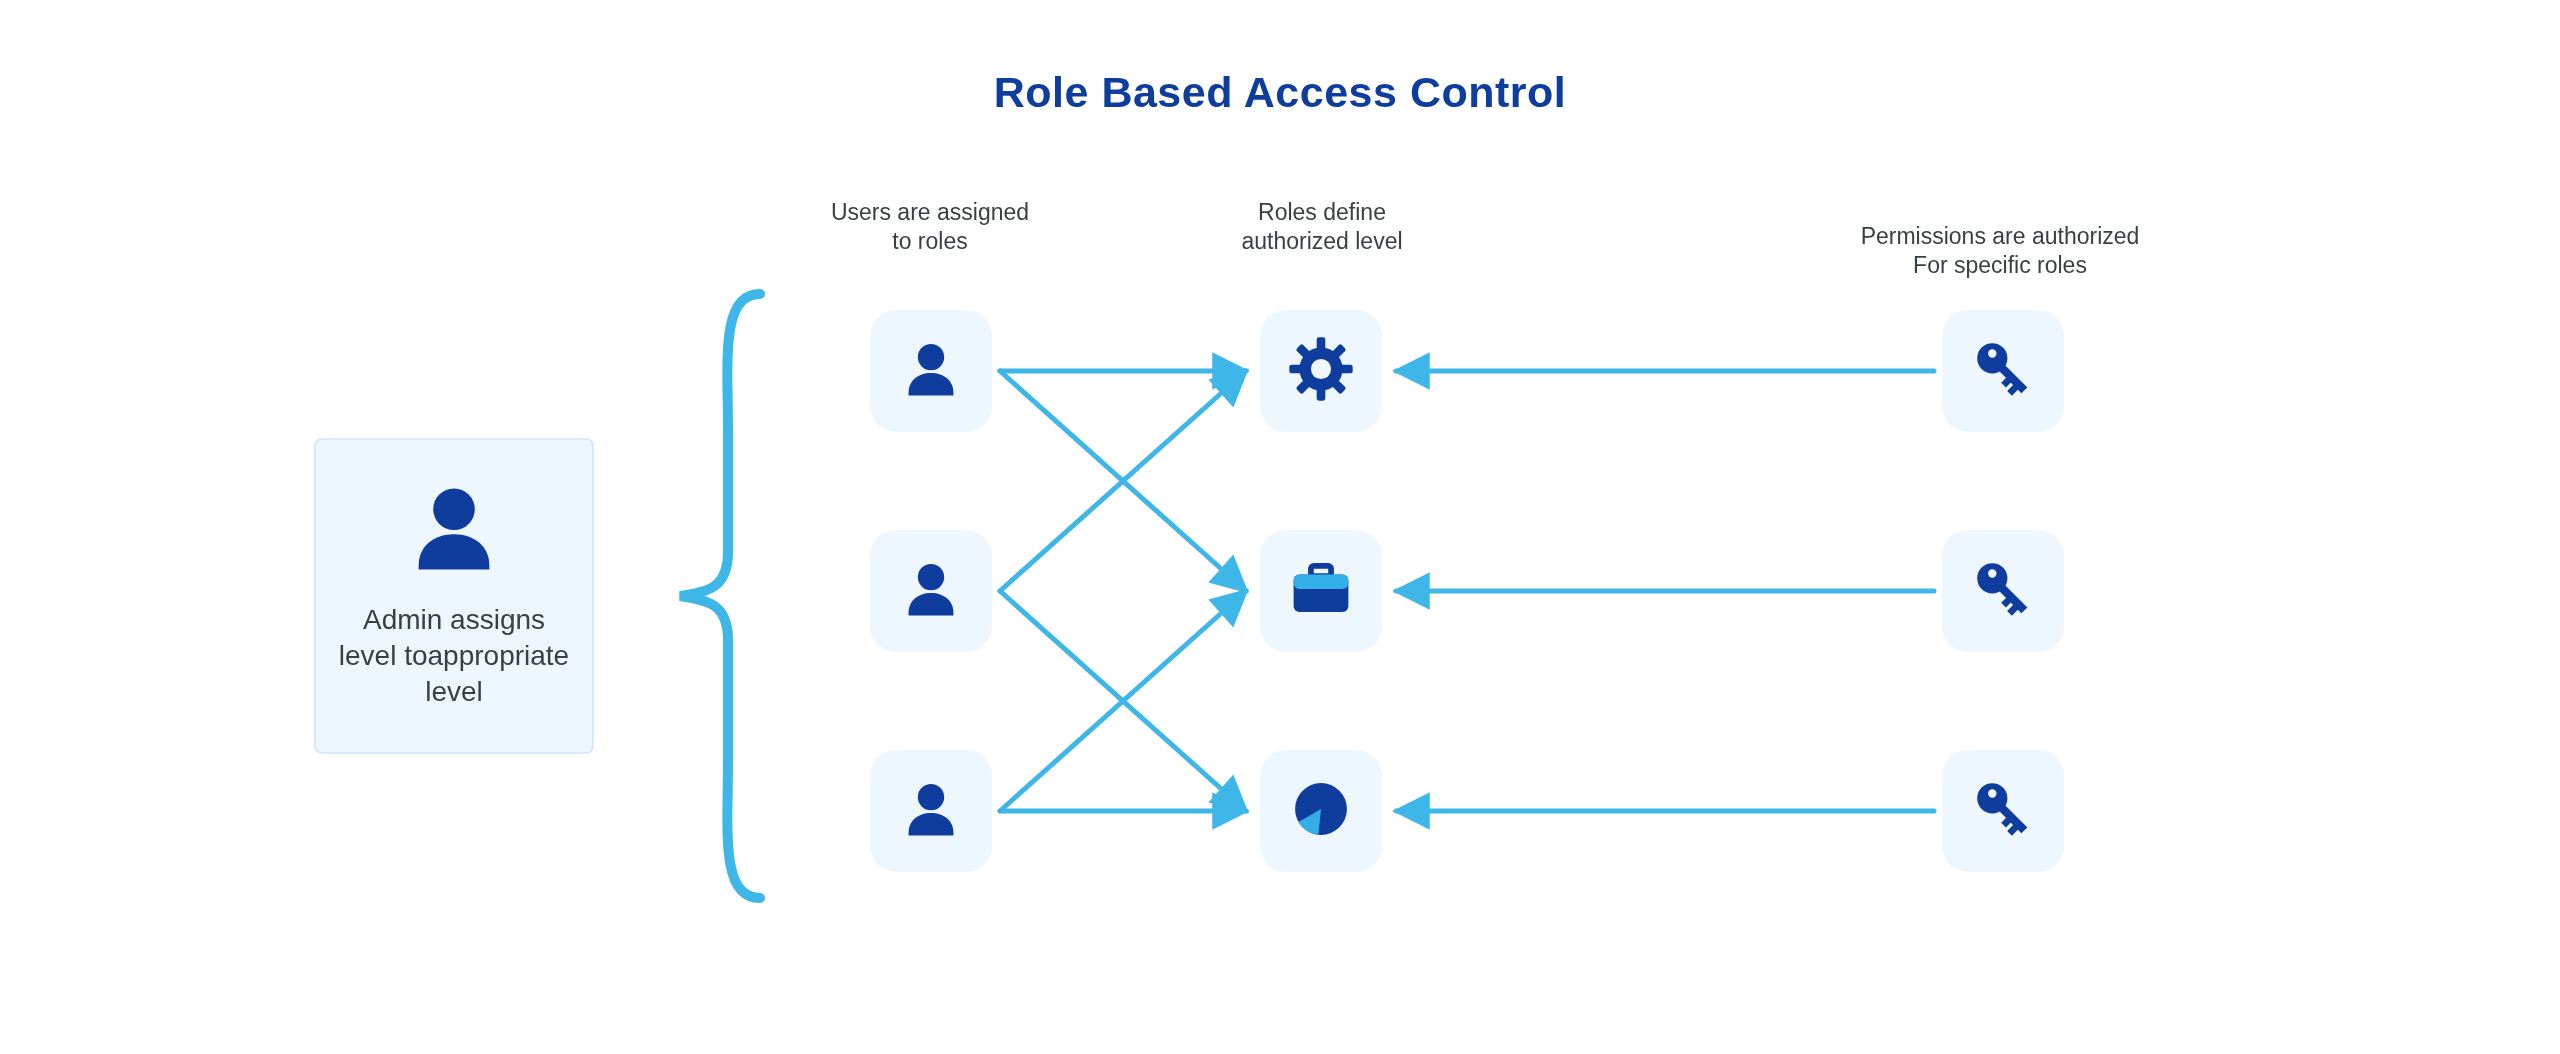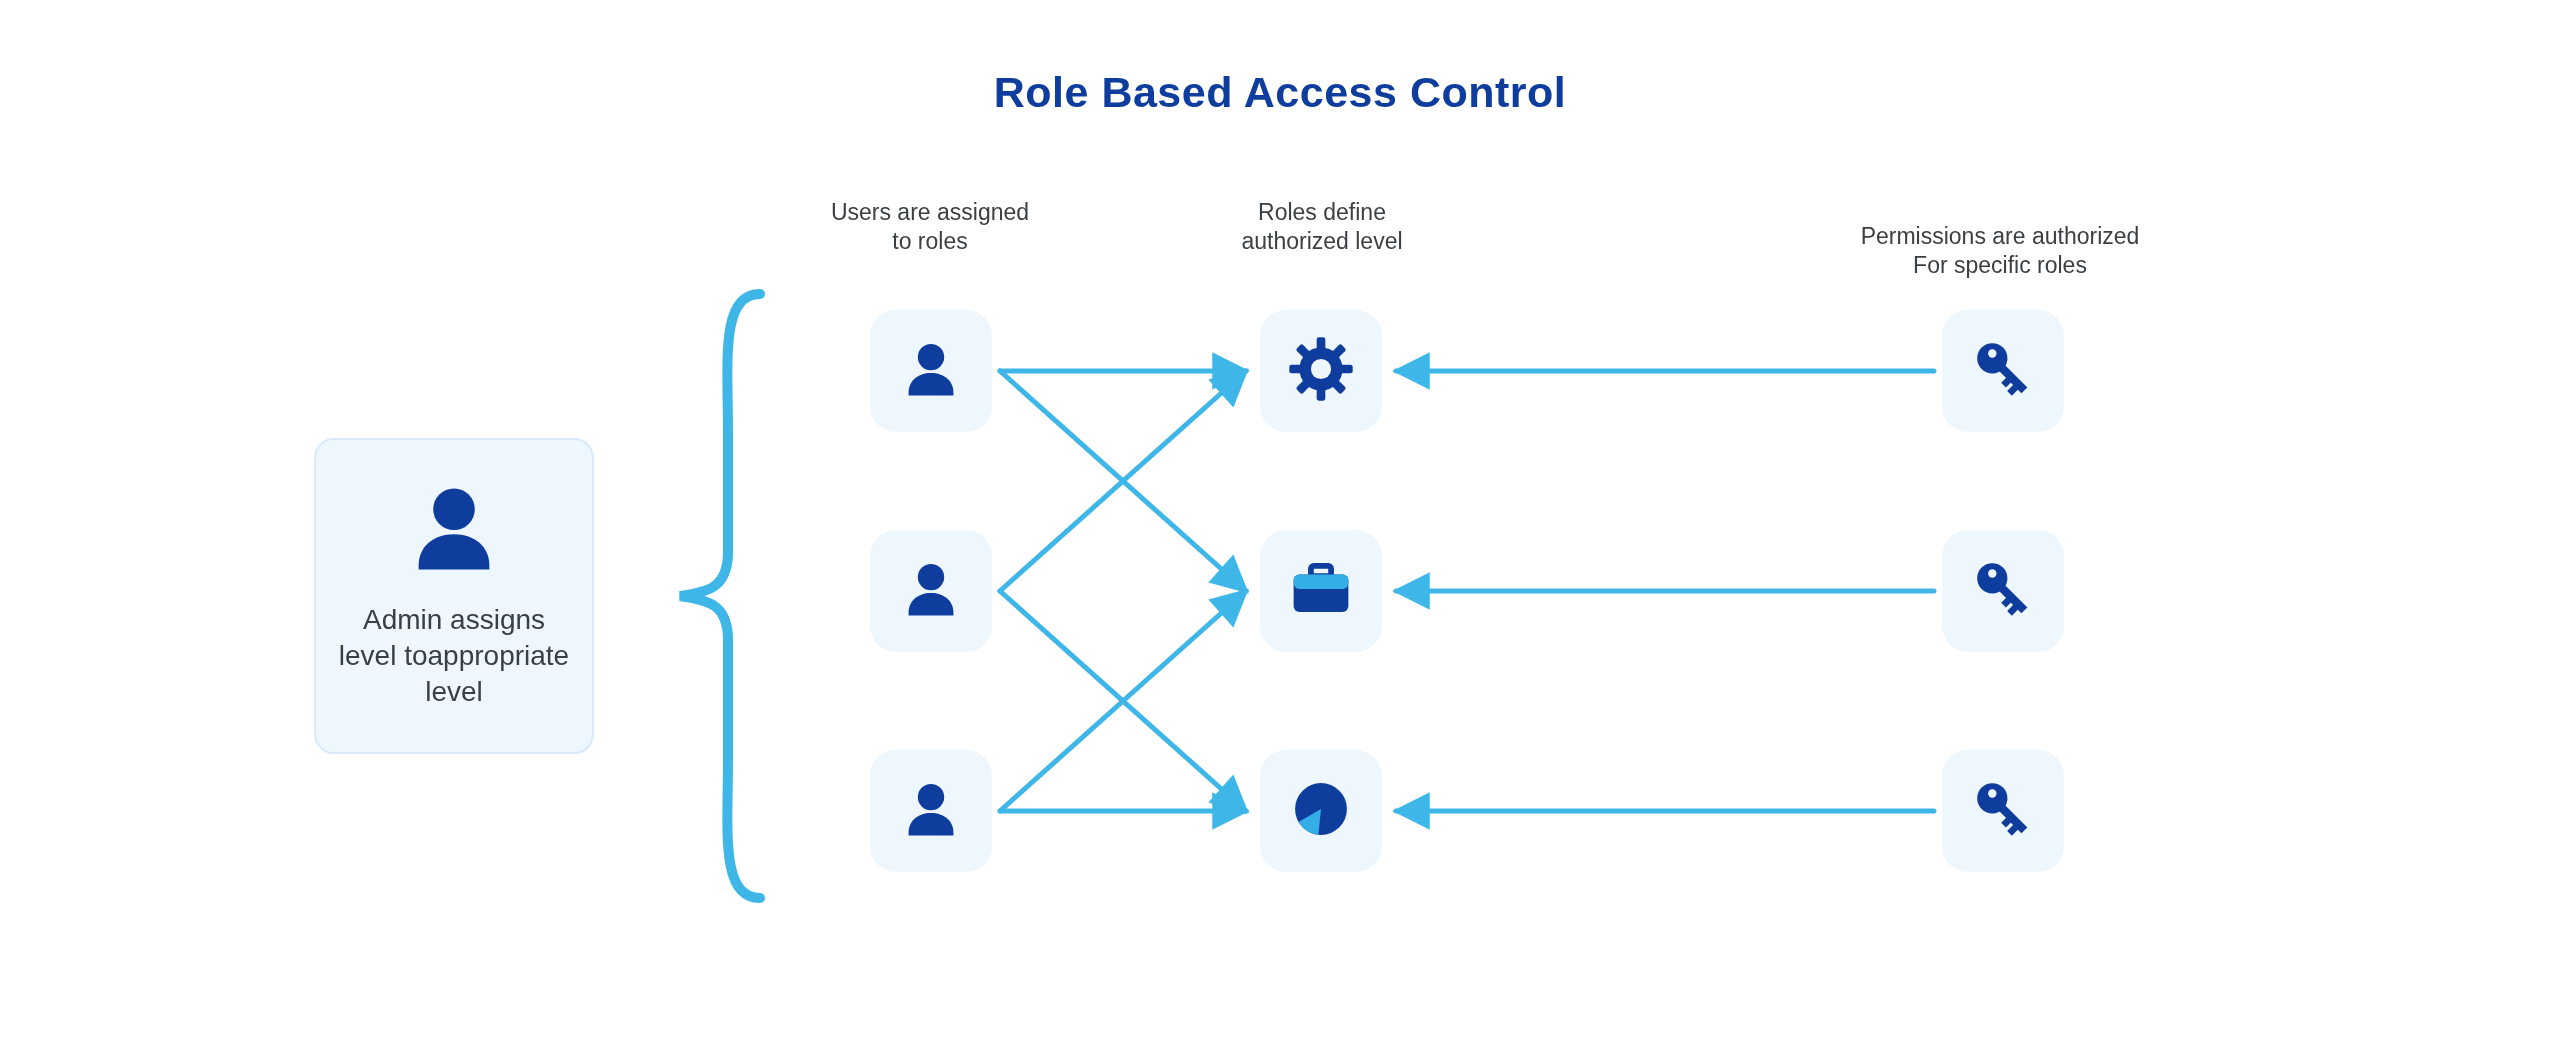--- a/index.html
+++ b/index.html
@@ -32,21 +32,21 @@
     width: 420px;
   }
   .admin-card {
     position: absolute;
     left: 314px;
     top: 438px;
     width: 280px;
     height: 316px;
     background: #eef6fe;
     border: 2px solid #d7e9fb;
-    border-radius: 20px;
+    border-radius: 8px;
     display: flex;
     flex-direction: column;
     align-items: center;
     justify-content: flex-start;
     padding-top: 36px;
     box-sizing: border-box;
   }
   .admin-card .admin-icon {
     width: 104px;
     height: 104px;

